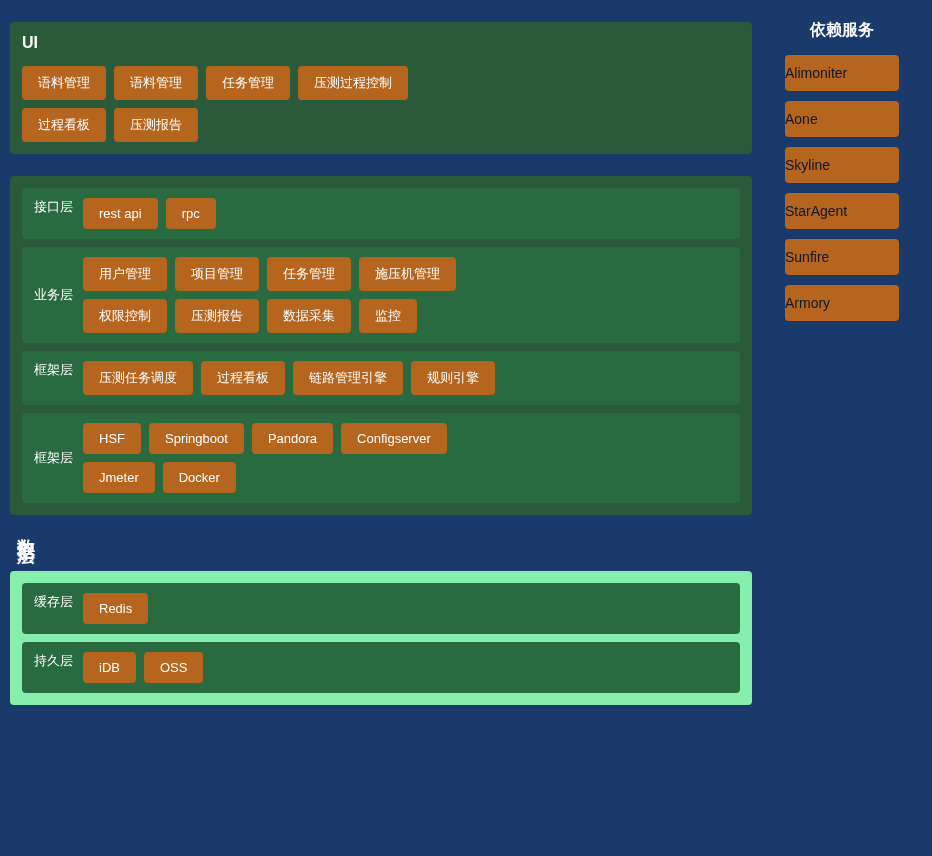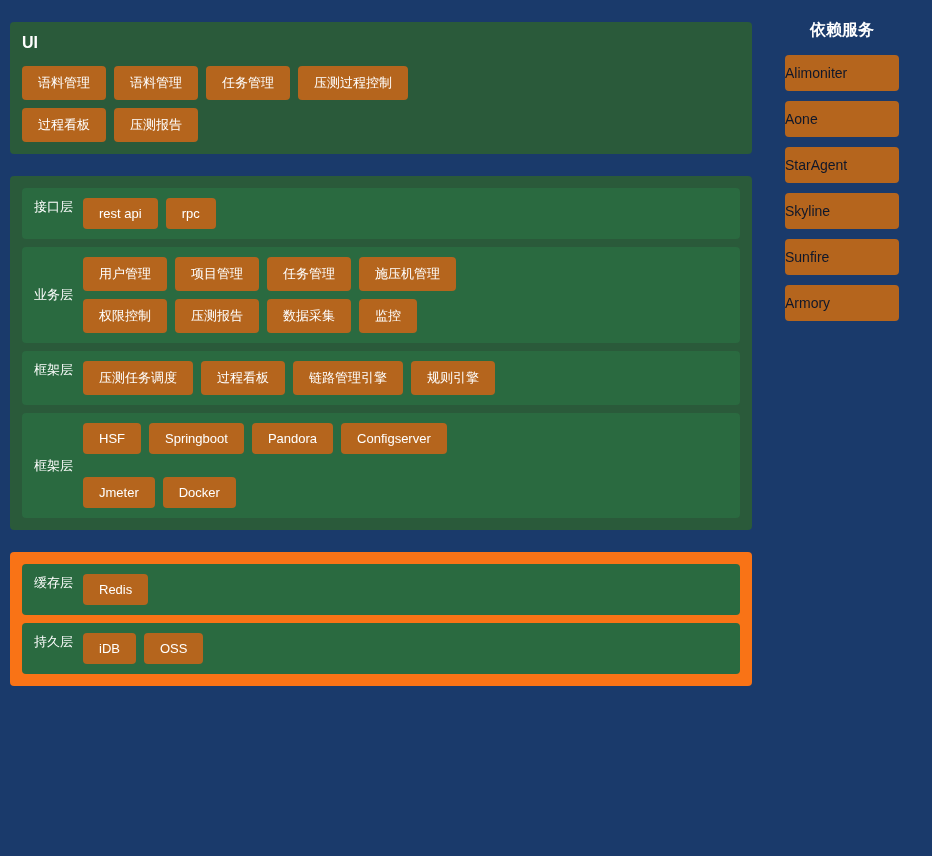--- a/index.html
+++ b/index.html
@@ -129,21 +129,22 @@
     }
 
     .sub-chips {
       display: flex;
       flex-wrap: wrap;
       gap: 8px;
     }
 
     
     .data-body {
-      background-color: #f97316;
+      background-color: #86efac;
+      margin-top: 34px;
     }
   </style>
 </head>
 <body>
 
 <div class="main-content">
 
   <div class="layer-section">
     <div class="layer-label">表现层</div>
     <div class="layer-body presentation-body">
@@ -199,21 +200,21 @@
           <div class="chip">压测任务调度</div>
           <div class="chip">过程看板</div>
           <div class="chip">链路管理引擎</div>
           <div class="chip">规则引擎</div>
         </div>
       </div>
 
       <div class="sub-section" style="flex-direction:column; align-items:flex-start;">
         <div style="display:flex; flex-direction:row; align-items:center; gap:10px; width:100%;">
           <div class="sub-label">框架层</div>
-          <div style="display:flex; flex-direction:column; gap:23px;">
+          <div style="display:flex; flex-direction:column; gap:8px;">
             <div class="sub-chips">
               <div class="chip">HSF</div>
               <div class="chip">Springboot</div>
               <div class="chip">Pandora</div>
               <div class="chip">Configserver</div>
             </div>
             <div class="sub-chips">
               <div class="chip">Jmeter</div>
               <div class="chip">Docker</div>
             </div>
@@ -245,17 +246,17 @@
 
     </div>
   </div>
 
 </div>
 
 <div class="sidebar">
   <div class="sidebar-title">依赖服务</div>
   <div class="sidebar-btn">Alimoniter</div>
   <div class="sidebar-btn">Aone</div>
+  <div class="sidebar-btn">Skyline</div>
   <div class="sidebar-btn">StarAgent</div>
-  <div class="sidebar-btn">Skyline</div>
   <div class="sidebar-btn">Sunfire</div>
   <div class="sidebar-btn">Armory</div>
 </div>
 
 </body></html>

